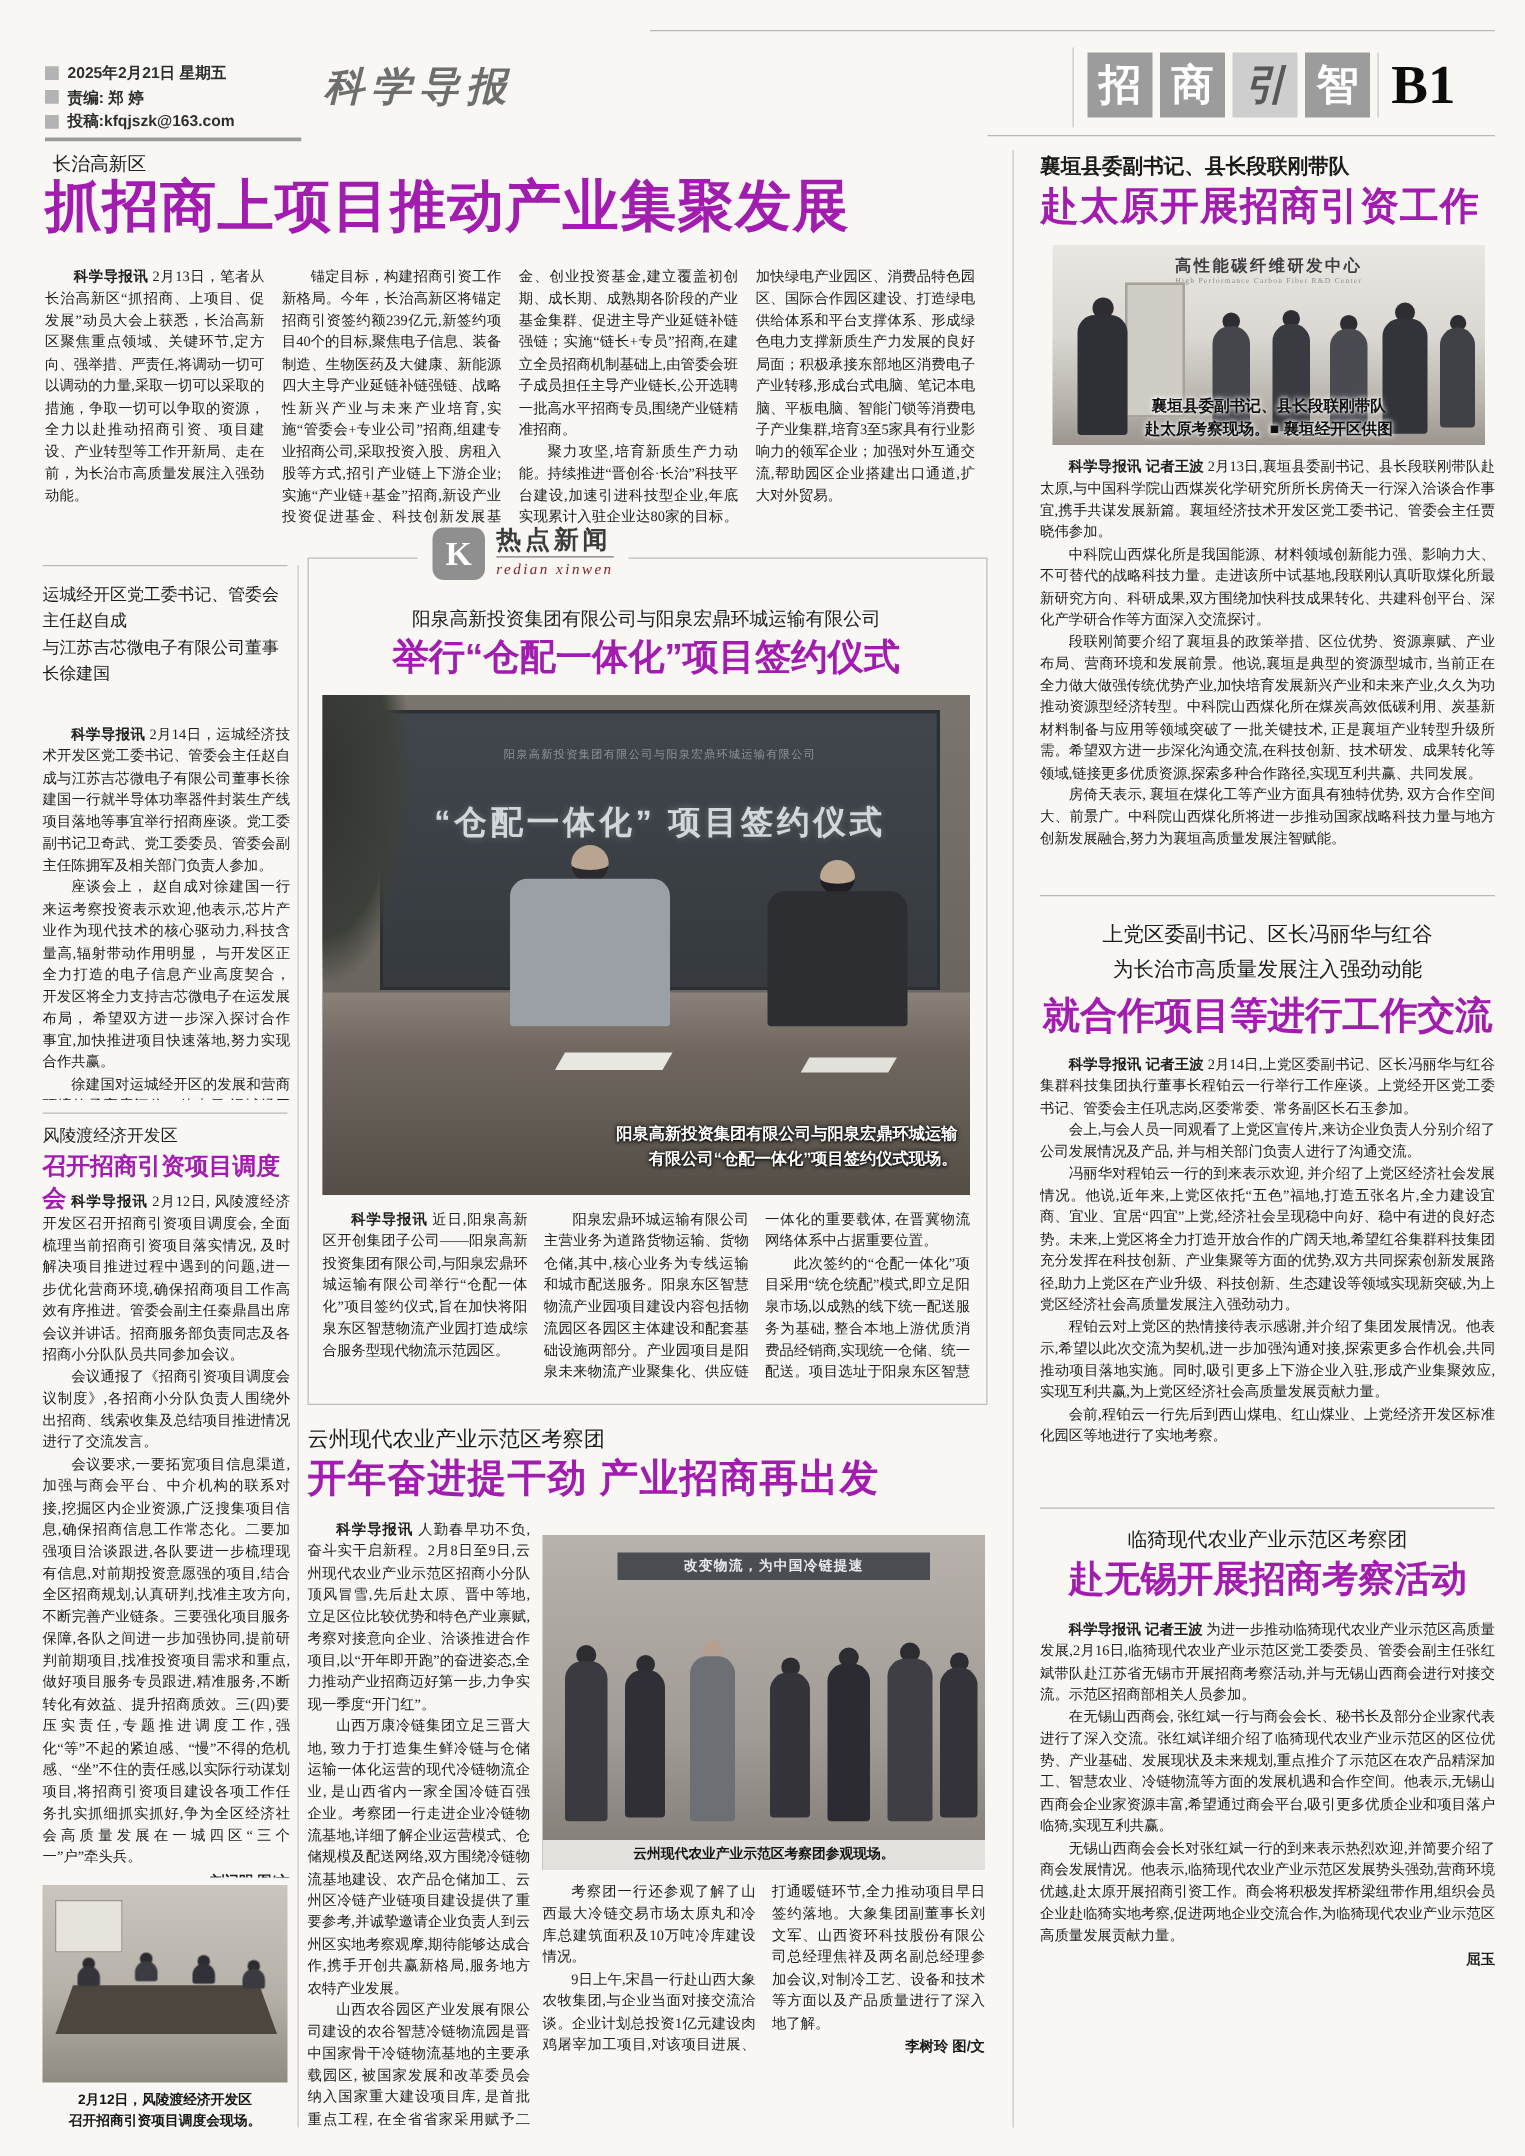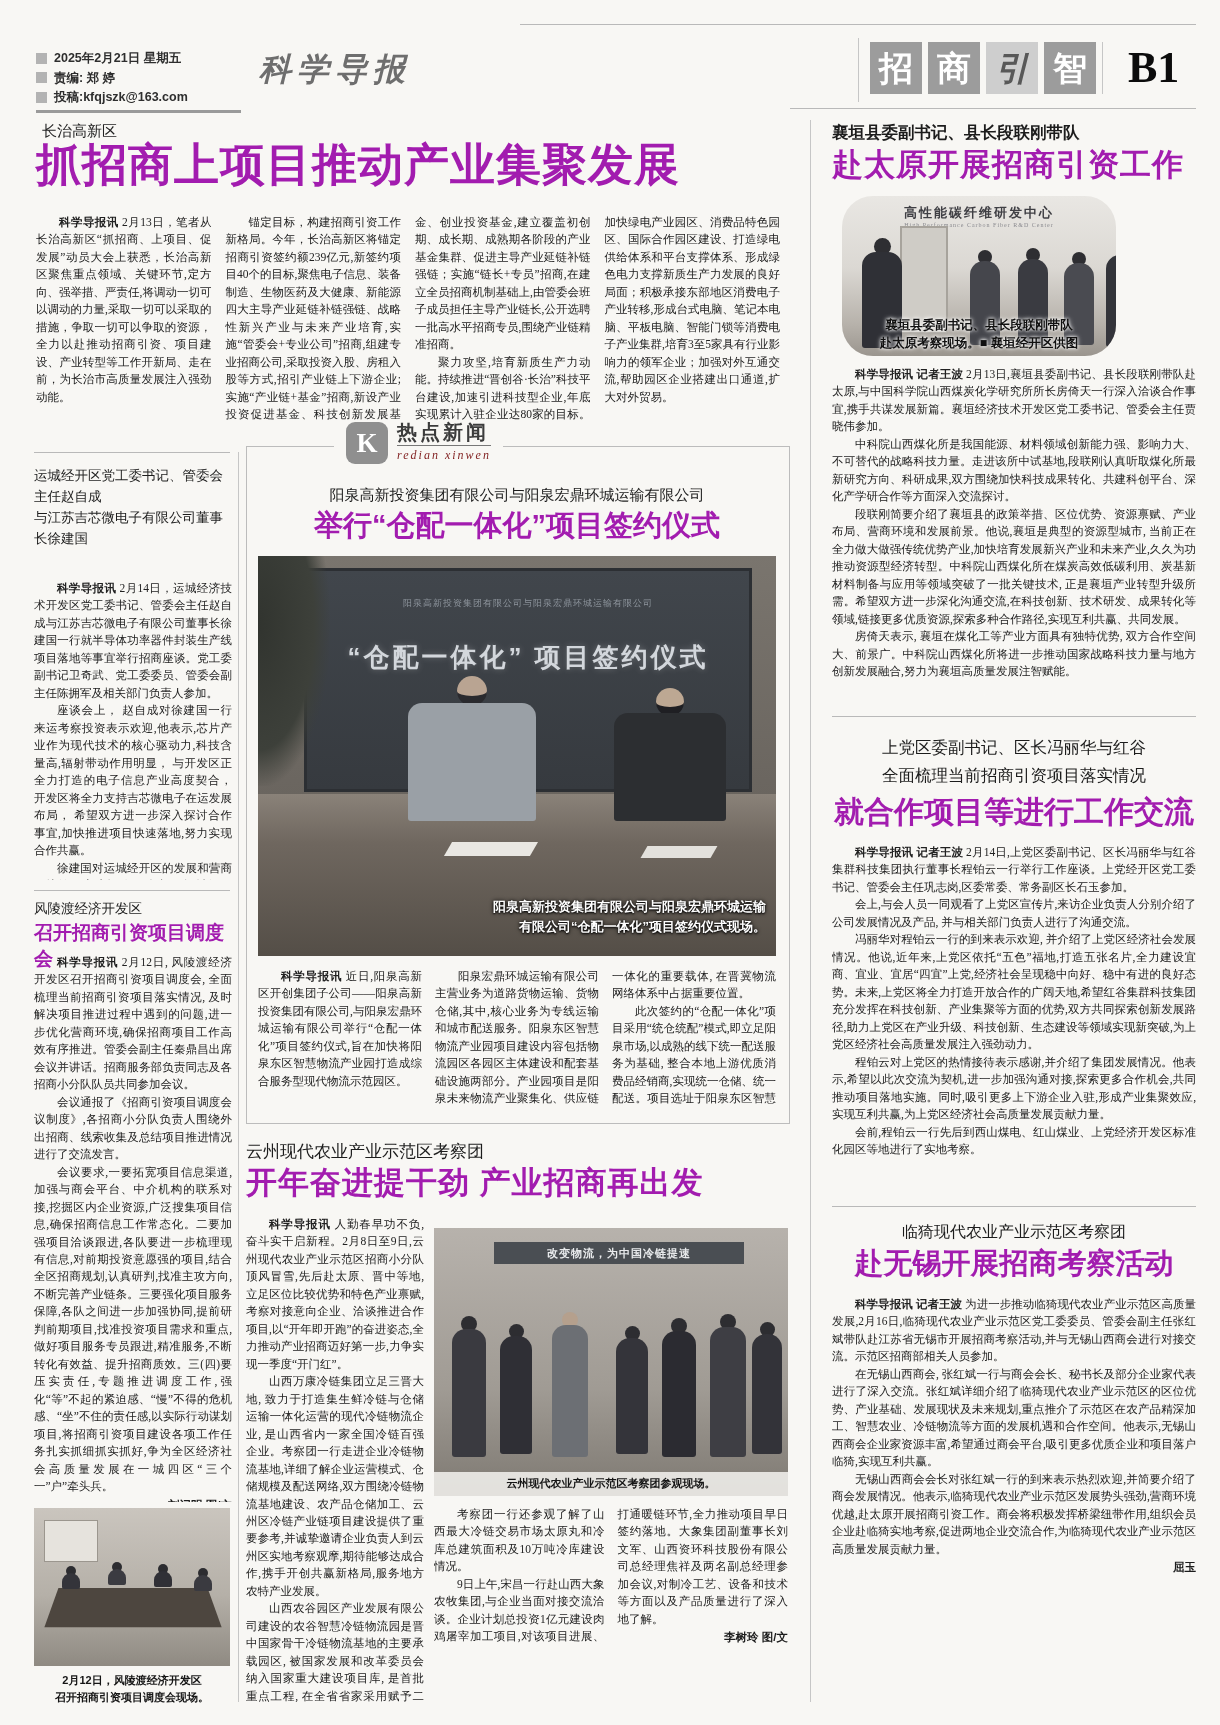--- a/index.html
+++ b/index.html
@@ -10,21 +10,21 @@
   .rule-h{position:absolute;height:1px;background:#b9b9b9;}
   .rule-v{position:absolute;width:1px;background:#c6c6c6;}
   
   .info-line{display:flex;align-items:center;gap:7px;margin-bottom:7px;
              font:700 12.5px/1 "Liberation Sans","DejaVu Sans",sans-serif;color:#2e2e2e;}
   .sq{width:11px;height:11px;background:#b3b3b3;display:inline-block;}
   .masthead{font-style:italic;font-weight:700;font-size:32px;color:#6e6e6e;letter-spacing:6px;}
   .badge-box{width:52px;height:52px;background:#9c9c9c;color:#fff;text-align:center;
              font:700 34px/52px "Liberation Sans","DejaVu Sans",sans-serif;}
   .badge-box.alt{background:#cecece;color:#585858;font-family:"DejaVu Serif",serif;font-style:italic;}
-  .pageno{font:700 44px/52px "Liberation Serif",serif;color:#0c0c0c;margin-left:19px;}
+  .pageno{font:700 44px/52px "Liberation Serif",serif;color:#0c0c0c;margin-left:4px;}
   
   .kicker{font-size:15px;color:#222;}
   .para{margin:0;text-indent:2em;font-size:11.5px;line-height:1.52;text-align:justify;color:#212121;}
   .para b{font-family:"Liberation Sans","DejaVu Sans",sans-serif;font-size:11.5px;}
   .byline{font-weight:700;text-align:right;font-size:11.5px;margin-top:2px;
           font-family:"Liberation Sans","DejaVu Sans",sans-serif;}
   .hl{font-weight:700;color:#a21caf;font-family:"Liberation Sans","DejaVu Sans",sans-serif;}
   .body-block{overflow:hidden;}
   
   .klogo{width:42px;height:42px;border-radius:9px;background:#8f8f8f;color:#fff;text-align:center;
@@ -222,21 +222,21 @@
     <div class="abs caption-sm" style="left:0;bottom:4px;width:354px;">云州现代农业产业示范区考察团参观现场。</div>
   </div>
   <div class="abs body-block" style="left:434px;top:1506px;width:354px;height:196px;column-count:2;column-gap:13px;">
     <p class="para">考察团一行还参观了解了山西最大冷链交易市场太原丸和冷库总建筑面积及10万吨冷库建设情况。</p>
     <p class="para">9日上午,宋昌一行赴山西大象农牧集团,与企业当面对接交流洽谈。企业计划总投资1亿元建设肉鸡屠宰加工项目,对该项目进展、打通暖链环节,全力推动项目早日签约落地。大象集团副董事长刘文军、山西资环科技股份有限公司总经理焦祥及两名副总经理参加会议,对制冷工艺、设备和技术等方面以及产品质量进行了深入地了解。</p>
     <div class="byline">李树玲 图/文</div>
   </div>
 
   <div class="abs" style="left:832px;top:122px;width:364px;text-align:left;font-size:16.5px;font-weight:700;" class2="sans">襄垣县委副书记、县长段联刚带队</div>
   <div class="abs hl" style="left:832px;top:144px;width:364px;font-size:31px;letter-spacing:1px;">赴太原开展招商引资工作</div>
-  <div class="photo" style="left:842px;top:196px;width:274px;height:160px;background:linear-gradient(#e9e7e3 0%,#dbd8d3 45%,#b7b2ab 80%,#9a958e 100%);border-radius:31px;">
+  <div class="photo" style="left:842px;top:196px;width:346px;height:160px;background:linear-gradient(#e9e7e3 0%,#dbd8d3 45%,#b7b2ab 80%,#9a958e 100%);">
     <div class="sans" style="text-align:center;margin-top:8px;font-size:13px;font-weight:700;color:#3f3f44;letter-spacing:2px;">高性能碳纤维研发中心</div>
     <div style="text-align:center;font-size:6px;color:#8b8b90;letter-spacing:1px;">High Performance Carbon Fiber R&amp;D Center</div>
     <div class="abs" style="left:58px;top:30px;width:44px;height:104px;background:#cfccc6;border:2px solid #a7a39c;"></div>
     <div class="person" style="left:20px;top:42px;">
         <div class="p-head" style="width:17px;height:17px;background:#2e2e32;"></div>
         <div class="p-body" style="width:40px;height:96px;background:#2f3036;"></div>
       </div>
     <div class="person" style="left:128px;top:54px;">
         <div class="p-head" style="width:14px;height:14px;background:#2e2e32;"></div>
         <div class="p-body" style="width:30px;height:84px;background:#45464c;"></div>
@@ -265,21 +265,21 @@
   <div class="abs body-block" style="left:832px;top:366px;width:364px;height:344px;">
     <p class="para"><b>科学导报讯 记者王波</b><span> 2月13日,襄垣县委副书记、县长段联刚带队赴太原,与中国科学院山西煤炭化学研究所所长房倚天一行深入洽谈合作事宜,携手共谋发展新篇。襄垣经济技术开发区党工委书记、管委会主任贾晓伟参加。</span></p>
     <p class="para">中科院山西煤化所是我国能源、材料领域创新能力强、影响力大、不可替代的战略科技力量。走进该所中试基地,段联刚认真听取煤化所最新研究方向、科研成果,双方围绕加快科技成果转化、共建科创平台、深化产学研合作等方面深入交流探讨。</p>
     <p class="para">段联刚简要介绍了襄垣县的政策举措、区位优势、资源禀赋、产业布局、营商环境和发展前景。他说,襄垣是典型的资源型城市, 当前正在全力做大做强传统优势产业,加快培育发展新兴产业和未来产业,久久为功推动资源型经济转型。中科院山西煤化所在煤炭高效低碳利用、炭基新材料制备与应用等领域突破了一批关键技术, 正是襄垣产业转型升级所需。希望双方进一步深化沟通交流,在科技创新、技术研发、成果转化等领域,链接更多优质资源,探索多种合作路径,实现互利共赢、共同发展。</p>
     <p class="para">房倚天表示, 襄垣在煤化工等产业方面具有独特优势, 双方合作空间大、前景广。中科院山西煤化所将进一步推动国家战略科技力量与地方创新发展融合,努力为襄垣高质量发展注智赋能。</p>
   </div>
 
   <div class="abs rule-h" style="left:832px;top:716px;width:364px;"></div>
   <div class="abs" style="left:832px;top:734px;width:364px;text-align:center;font-size:16.5px;line-height:1.7;">
     <div>上党区委副书记、区长冯丽华与红谷</div>
-    <div>全面梳理当前招商引资项目落实情况</div>
+    <div>为长治市高质量发展注入强劲动能</div>
   </div>
   <div class="abs hl" style="left:832px;top:792px;width:364px;text-align:center;font-size:30px;">就合作项目等进行工作交流</div>
   <div class="abs body-block" style="left:832px;top:844px;width:364px;height:356px;">
     <p class="para"><b>科学导报讯 记者王波</b><span> 2月14日,上党区委副书记、区长冯丽华与红谷集群科技集团执行董事长程铂云一行举行工作座谈。上党经开区党工委书记、管委会主任巩志岗,区委常委、常务副区长石玉参加。</span></p>
     <p class="para">会上,与会人员一同观看了上党区宣传片,来访企业负责人分别介绍了公司发展情况及产品, 并与相关部门负责人进行了沟通交流。</p>
     <p class="para">冯丽华对程铂云一行的到来表示欢迎, 并介绍了上党区经济社会发展情况。他说,近年来,上党区依托“五色”福地,打造五张名片,全力建设宜商、宜业、宜居“四宜”上党,经济社会呈现稳中向好、稳中有进的良好态势。未来,上党区将全力打造开放合作的广阔天地,希望红谷集群科技集团充分发挥在科技创新、产业集聚等方面的优势,双方共同探索创新发展路径,助力上党区在产业升级、科技创新、生态建设等领域实现新突破,为上党区经济社会高质量发展注入强劲动力。</p>
     <p class="para">程铂云对上党区的热情接待表示感谢,并介绍了集团发展情况。他表示,希望以此次交流为契机,进一步加强沟通对接,探索更多合作机会,共同推动项目落地实施。同时,吸引更多上下游企业入驻,形成产业集聚效应,实现互利共赢,为上党区经济社会高质量发展贡献力量。</p>
     <p class="para">会前,程铂云一行先后到西山煤电、红山煤业、上党经济开发区标准化园区等地进行了实地考察。</p>
   </div>
 

